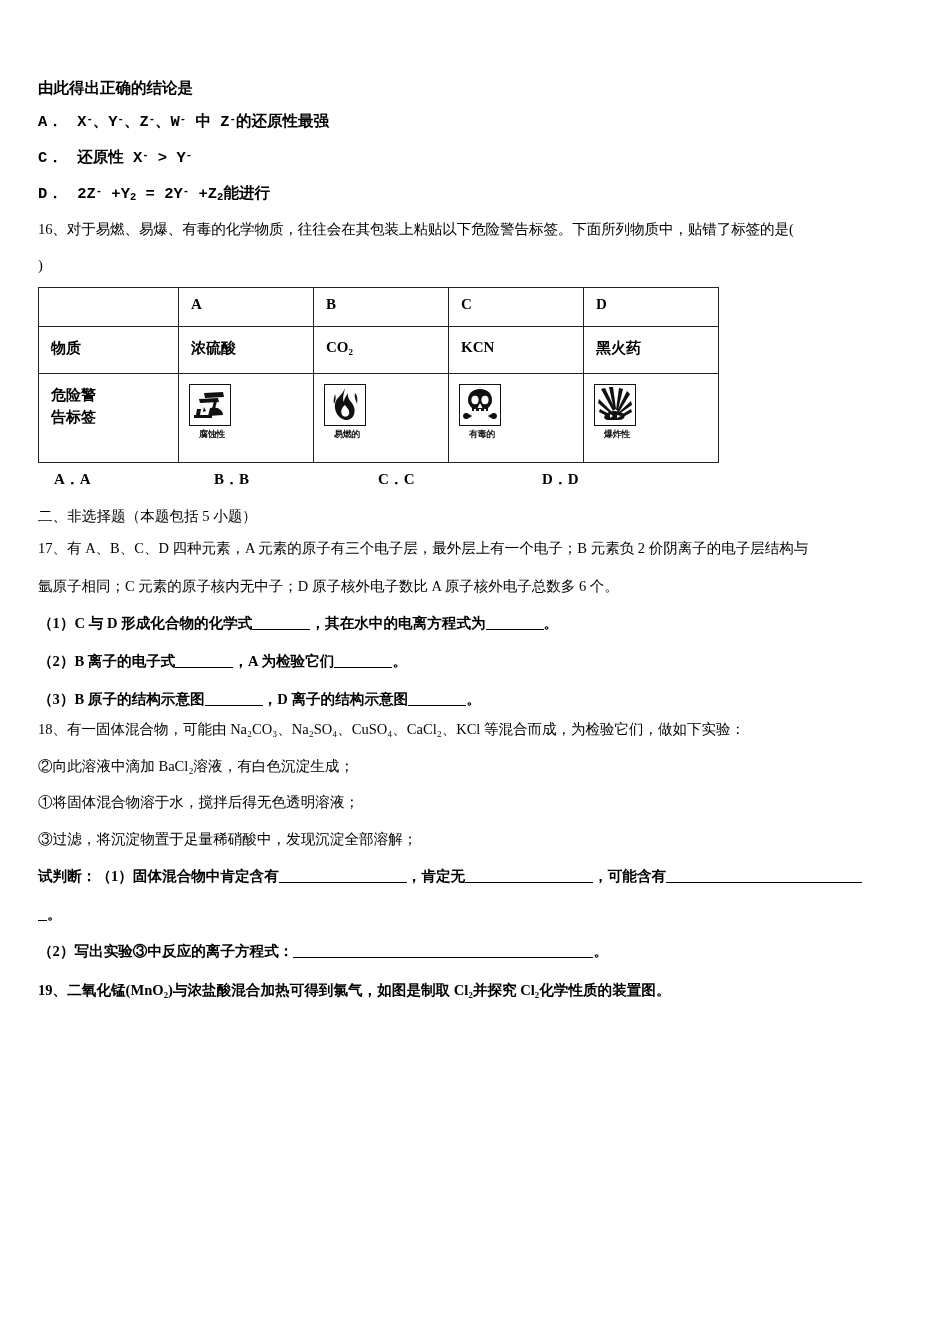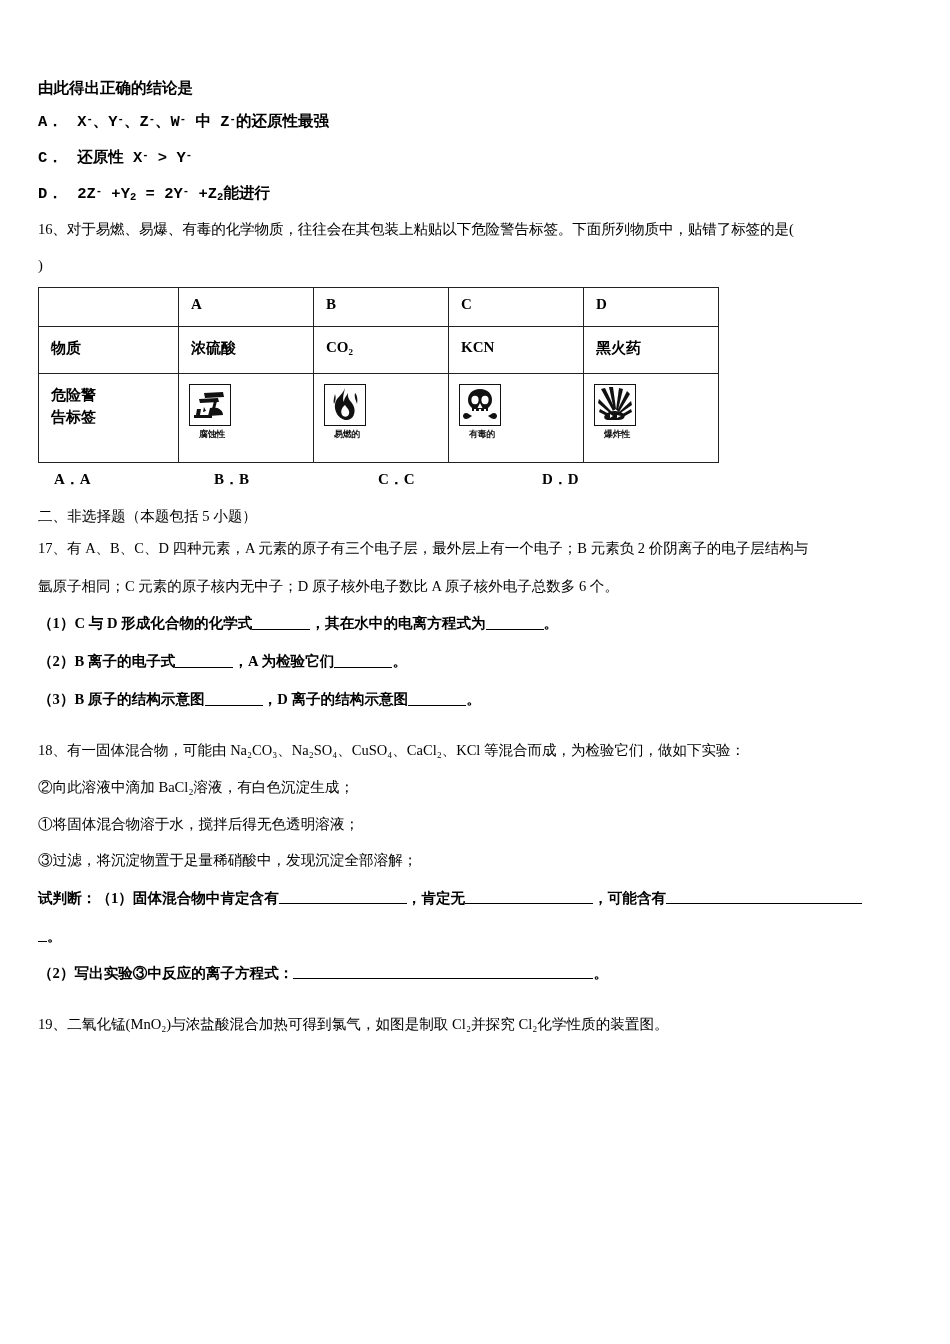--- a/index.html
+++ b/index.html
@@ -155,26 +155,26 @@
     font-weight: bold;
     margin-top: 22px;
     line-height: 1.0;
   }
   .blank6 { display: inline-block; border-bottom: 1.2px solid #000; width: 58px; height: 0.92em; vertical-align: -1px; }
   .blank13 { display: inline-block; border-bottom: 1.2px solid #000; width: 128px; height: 0.92em; vertical-align: -1px; }
   .blank20 { display: inline-block; border-bottom: 1.2px solid #000; width: 196px; height: 0.92em; vertical-align: -1px; }
   .blanktiny { display: inline-block; border-bottom: 1.2px solid #000; width: 9px; height: 0.92em; vertical-align: -1px; }
   .blank30 { display: inline-block; border-bottom: 1.2px solid #000; width: 300px; height: 0.92em; vertical-align: -1px; }
 
-  .q18 { margin-top: 36px; }
+  .q18 { margin-top: 14px; }
   .q18 .step { margin-top: 22px; font-size: 14.6px; line-height: 1.0; }
   .q18 .judge { margin-top: 22px; font-size: 14.6px; font-weight: bold; line-height: 1.0; }
   .q18 .judge2 { margin-top: 22px; font-size: 14.6px; font-weight: bold; line-height: 1.0; }
   .q18 .judge3 { margin-top: 21px; font-size: 14.6px; font-weight: bold; line-height: 1.0; }
-  .q19 { margin-top: 36px; font-size: 14.6px; font-weight: normal; line-height: 1.0; }
+  .q19 { margin-top: 24px; font-size: 14.6px; font-weight: bold; line-height: 1.0; }
 </style>
 </head>
 <body>
 
 <div class="page">
   <div class="content">
 
     <p class="lead">由此得出正确的结论是</p>
 
     <p class="opt">

